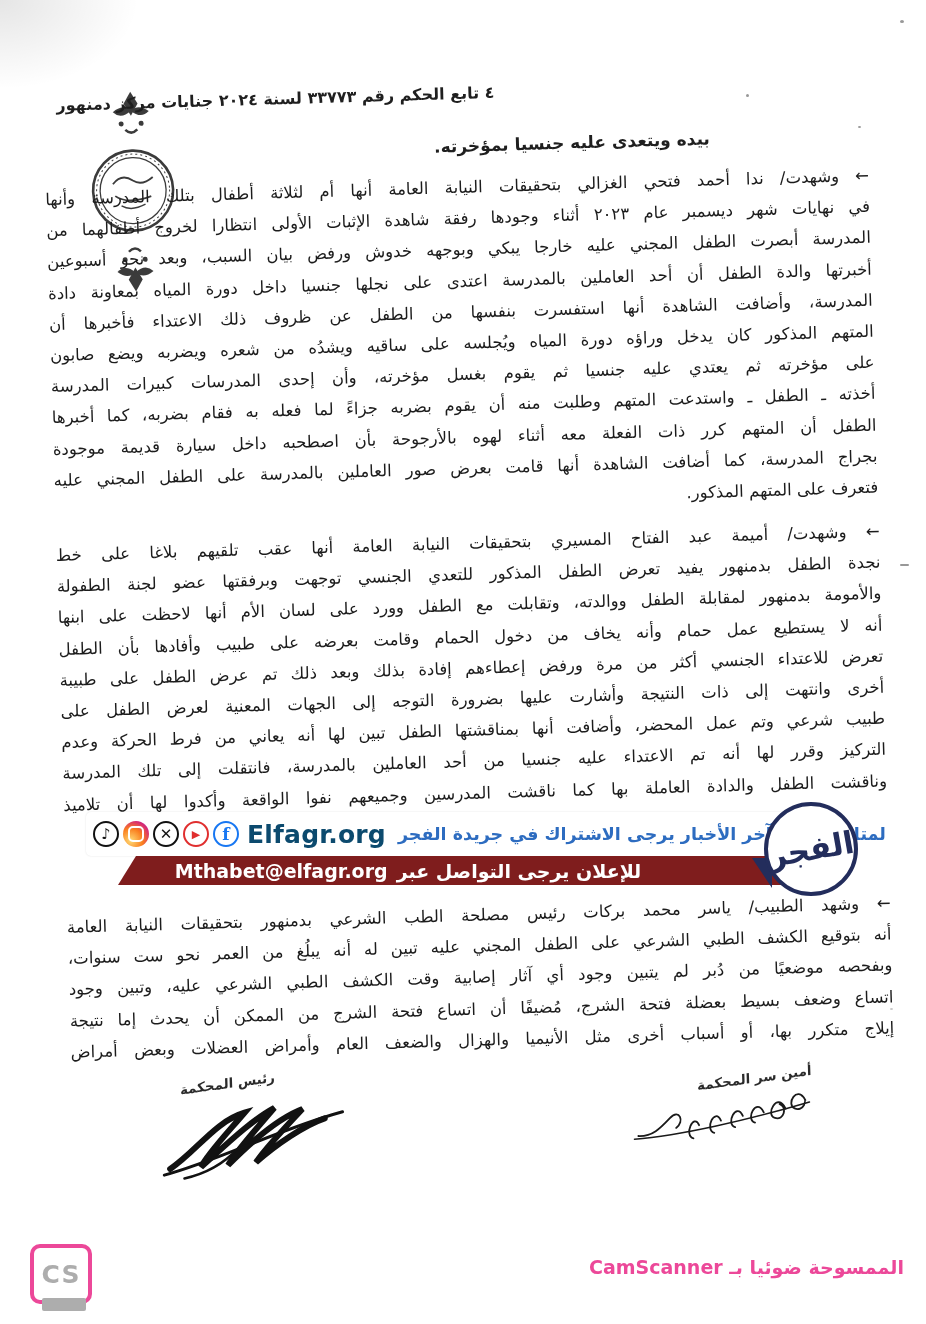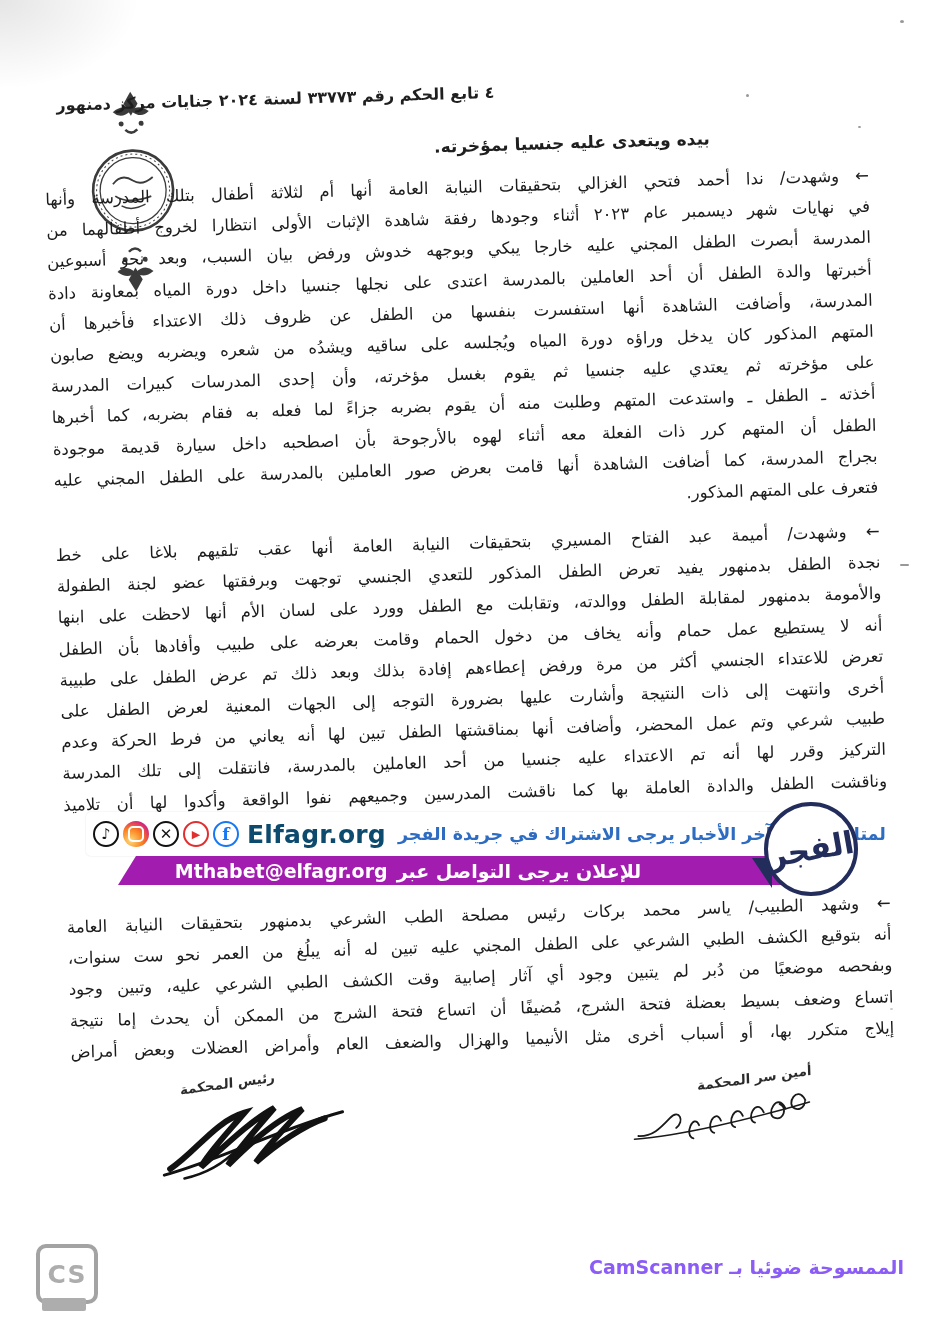--- a/index.html
+++ b/index.html
@@ -52,41 +52,41 @@
   .ic-tiktok{border:2px solid #111;color:#111;font-size:15px;}
   .ic-insta{background:radial-gradient(circle at 30% 75%,#feda75,#fa7e1e 45%,#d62976 75%,#962fbf);}
   .ic-insta .in{width:16px;height:16px;border:2.5px solid #fff;border-radius:5px;
         box-sizing:border-box;background:transparent;}
   .ic-x{border:2px solid #111;color:#111;font-size:15px;}
   .ic-yt{border:2px solid #e02f2f;color:#e02f2f;font-size:11px;}
   .ic-fb{border:2px solid #1877f2;color:#1877f2;font-family:"DejaVu Serif",serif;font-size:17px;}
   .site{color:#0c4a6e;font-weight:bold;font-size:25px;padding:0 6px 0 8px;letter-spacing:.2px;}
   .subscribe{flex:1;direction:rtl;text-align:right;color:#2d6cc0;font-weight:bold;
         font-size:17.5px;padding-left:6px;padding-right:34px;white-space:nowrap;}
-  .strip-navy{position:absolute;left:118px;top:56px;width:690px;height:29px;background:#a21caf;
+  .strip-navy{position:absolute;left:118px;top:56px;width:690px;height:29px;background:#7f1d1d;
         clip-path:polygon(18px 0,100% 0,100% 100%,0 100%);
         display:flex;align-items:center;justify-content:center;gap:9px;padding-right:110px;
         box-sizing:border-box;color:#fff;font-weight:bold;font-size:19px;}
   .ribbon-tri{position:absolute;left:752px;top:58px;width:0;height:0;z-index:1;
         border-left:20px solid transparent;border-top:30px solid #232d5c;}
   .logo-circle{position:absolute;left:764px;top:2px;width:86px;height:86px;border-radius:50%;
         background:#fff;border:4px solid #232d5c;display:flex;align-items:center;
         justify-content:center;z-index:3;}
   .logo-circle span{font-size:31px;font-weight:bold;color:#232d5c;transform:rotate(-10deg);
         direction:rtl;}
 
   
-  .cs-badge{position:absolute;left:30px;top:1244px;width:54px;height:52px;border:4px solid #a3a3a3;
+  .cs-badge{position:absolute;left:30px;top:1244px;width:54px;height:52px;border:4px solid #ec4899;
         border-radius:10px;display:flex;align-items:center;justify-content:center;
-        color:#adadad;font-weight:bold;font-size:25px;letter-spacing:1px;z-index:4;margin-left:6px;}
+        color:#adadad;font-weight:bold;font-size:25px;letter-spacing:1px;z-index:4;}
   .cs-tab{position:absolute;left:42px;top:1298px;width:44px;height:13px;background:#adadad;
         border-radius:2px;z-index:4;}
   .scan-text{position:absolute;left:98px;top:1322px;font-size:33px;color:#bdbdbd;
         letter-spacing:.5px;white-space:nowrap;}
-  .scan-text-ar{position:absolute;right:22px;top:1256px;font-size:19px;color:#8b5cf6;
+  .scan-text-ar{position:absolute;right:22px;top:1256px;font-size:19px;color:#ec4899;
         font-weight:bold;direction:rtl;white-space:nowrap;}
 </style>
 </head>
 <body>
 
 <div class="page">
 
   <div class="corner-shade"></div>
 
   <div class="doc">

